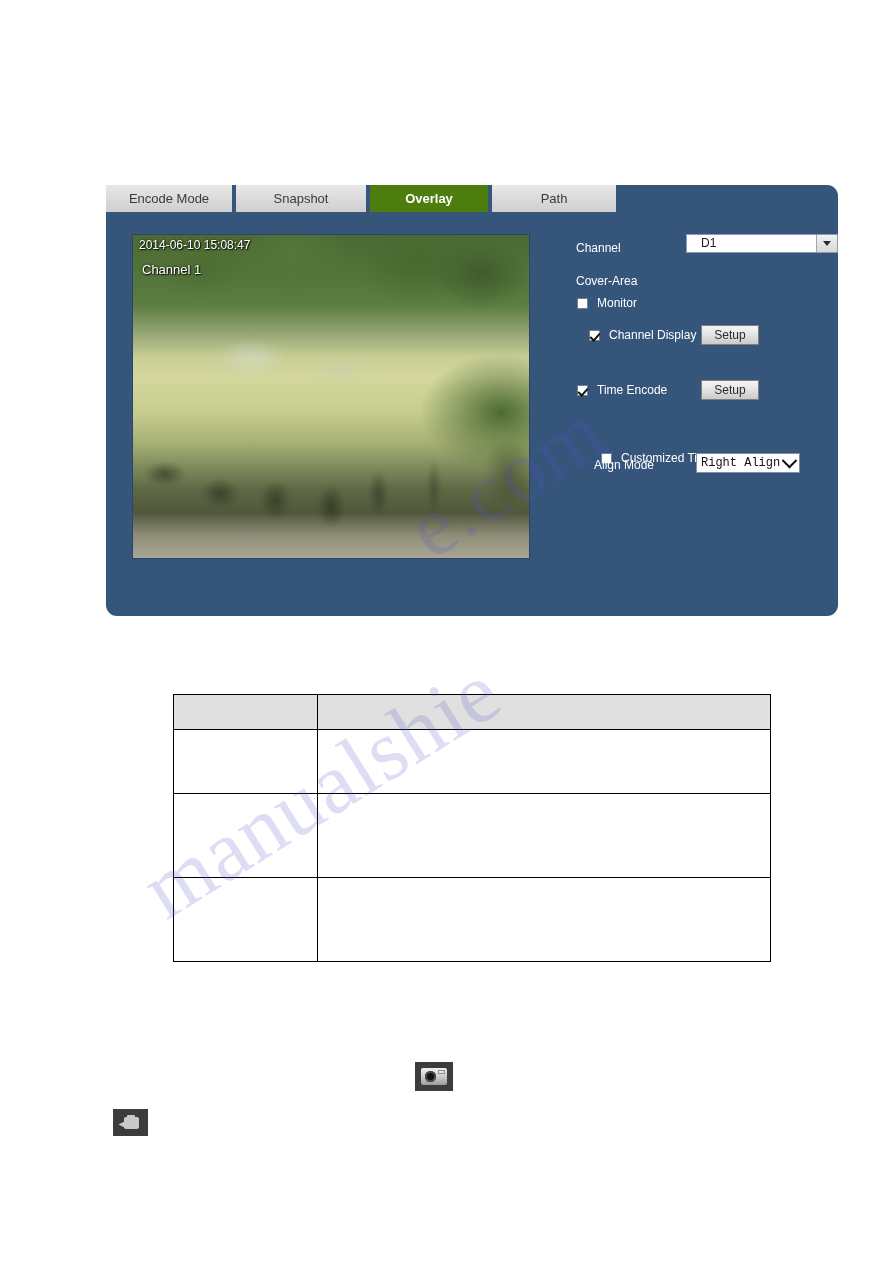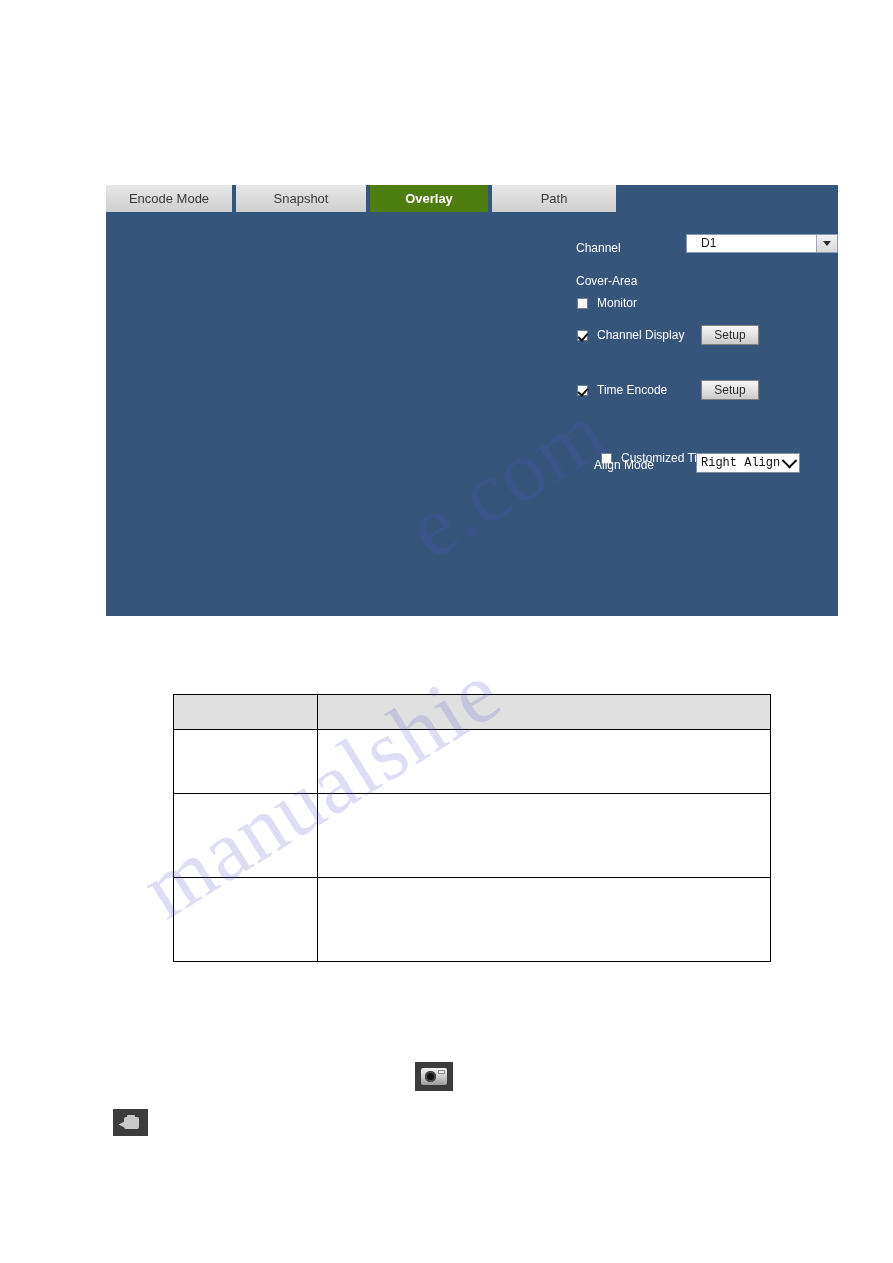--- a/index.html
+++ b/index.html
@@ -37,20 +37,21 @@
 
   
   .panel {
     position: absolute;
     left: 106px;
     top: 185px;
     width: 732px;
     height: 431px;
     background: #35557b;
     z-index: 10;
+    border-radius: 11px;
   }
 
   
   .tabbar {
     position: absolute;
     left: 0;
     top: 0;
     height: 28px;
     width: 100%;
   }
@@ -201,21 +202,21 @@
   }
 
   
   .chk-row {
     position: absolute;
     display: flex;
     align-items: center;
     left: 1px;
   }
   .row-monitor  { top: 62px; }
-  .row-chandisp { top: 94px; }
+  .row-chandisp { top: 94px; margin-left: 12px; }
   .row-timedisp { top: 149px; }
   .row-custom   { top: 217px; padding-left: 24px; }
 
   .chk {
     width: 11px;
     height: 11px;
     background: #ffffff;
     border: 1px solid #6e7f96;
     box-sizing: border-box;
     position: relative;
@@ -413,20 +414,26 @@
 
 <div class="panel">
 
   <div class="tabbar">
     <div class="tab tab-0">Encode Mode</div>
     <div class="tab tab-1">Snapshot</div>
     <div class="tab tab-2 active">Overlay</div>
     <div class="tab tab-3">Path</div>
   </div>
 
+  <div class="video-wrap">
+    <div class="video-scene"></div>
+    <div class="video-noise"></div>
+    <div class="video-osd osd-time">2014-06-10 15:08:47</div>
+    <div class="video-osd osd-chan">Channel 1</div>
+  </div>
 
   <div class="form">
 
     <div class="f-label lbl-channel">Channel</div>
 
     <div class="sel-channel">
       <div class="sel-val">D1</div>
       <div class="sel-btn">
         <span class="caret"></span>
       </div>

